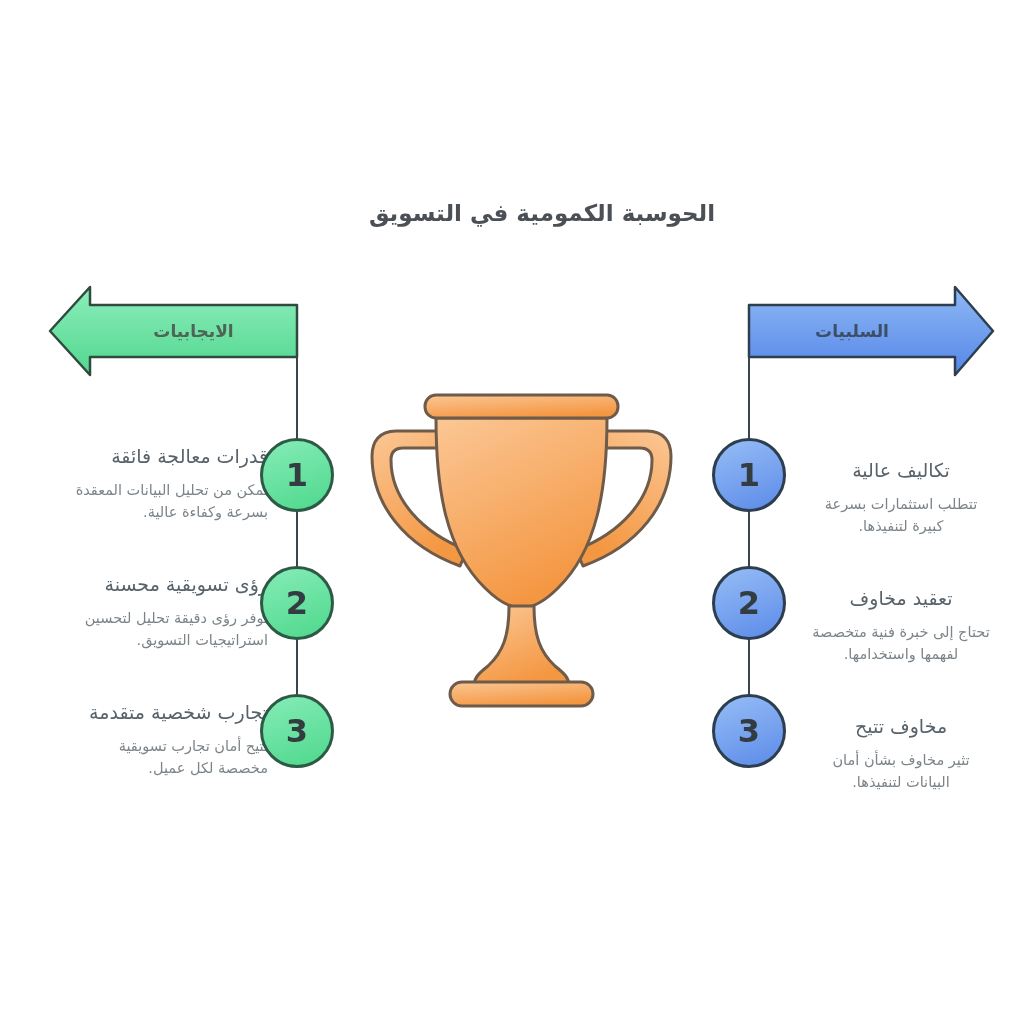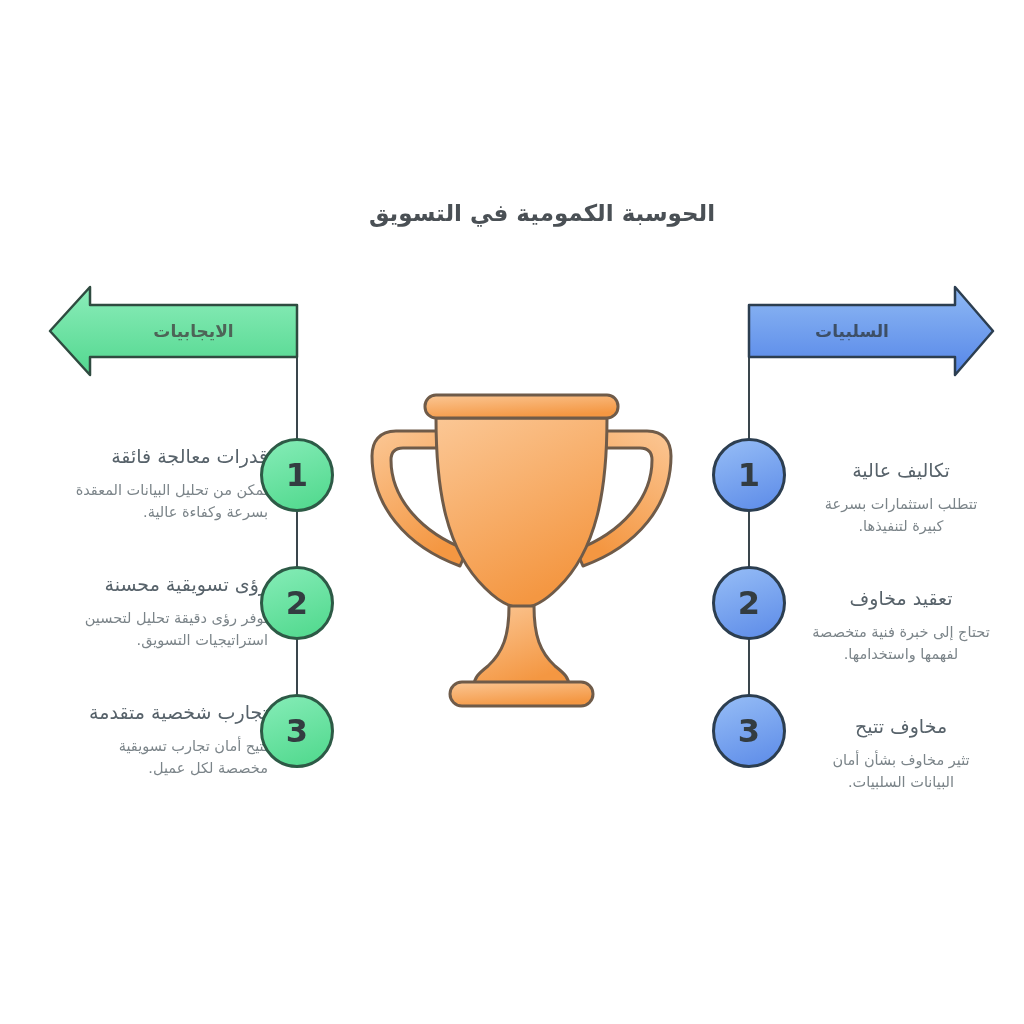--- a/index.html
+++ b/index.html
@@ -120,16 +120,16 @@
   <div class="item right" style="top:444px;">
     <div class="heading">تكاليف عالية</div>
     <div class="desc">تتطلب استثمارات بسرعة كبيرة لتنفيذها.</div>
   </div>
   <div class="item right" style="top:572px;">
     <div class="heading">تعقيد مخاوف</div>
     <div class="desc">تحتاج إلى خبرة فنية متخصصة لفهمها واستخدامها.</div>
   </div>
   <div class="item right" style="top:700px;">
     <div class="heading">مخاوف تتيح</div>
-    <div class="desc">تثير مخاوف بشأن أمان البيانات السلبيات.</div>
+    <div class="desc">تثير مخاوف بشأن أمان البيانات لتنفيذها.</div>
   </div>
 
 </div>
 
 </body></html>

